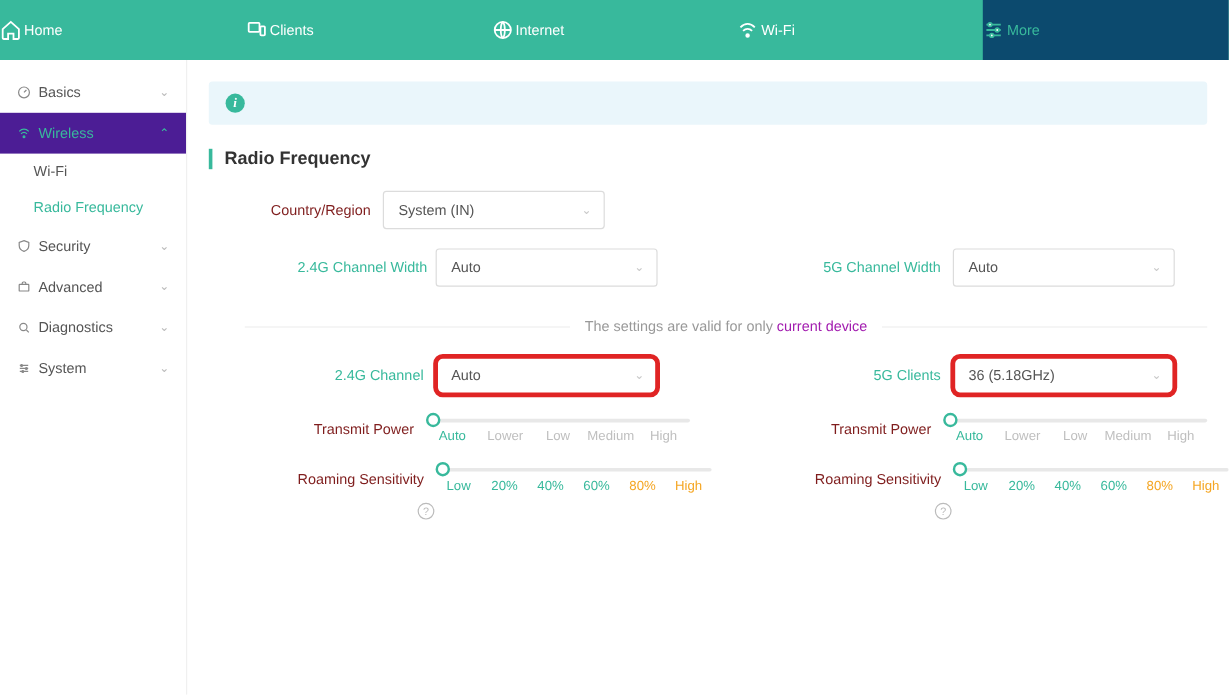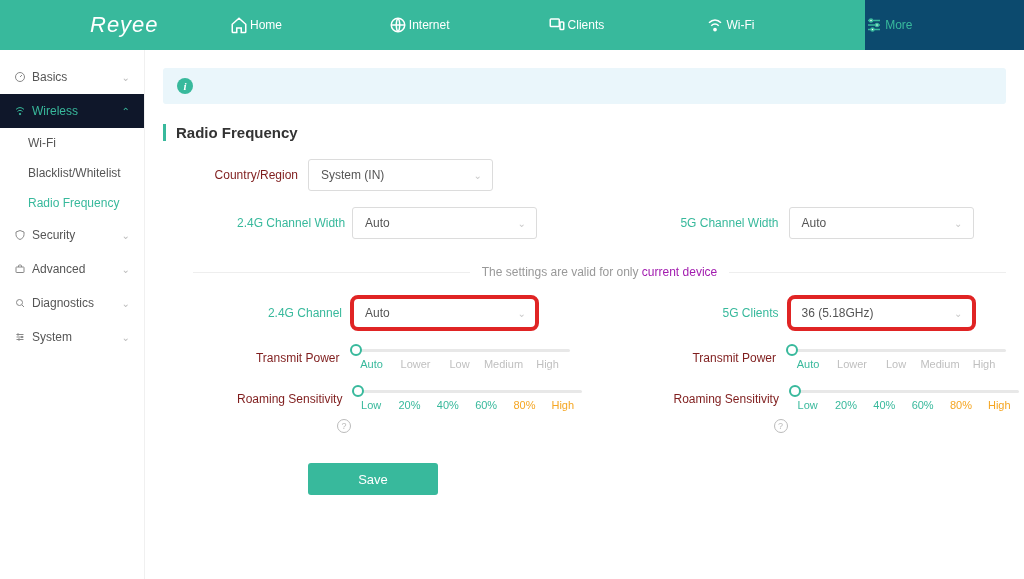--- a/index.html
+++ b/index.html
@@ -9,24 +9,24 @@
   .header { display: flex; height: 50px; background: #38b99c; color: #fff; }
   .brand { width: 230px; display: flex; align-items: center; padding-left: 90px; font-size: 22px; letter-spacing: 1px; font-style: italic; font-weight: 500; }
   .tabs { flex: 1; display: flex; }
   .tab { flex: 1; display: flex; flex-direction: row; align-items: center; justify-content: flex-start; gap: 2px; font-size: 12px; cursor: pointer; }
   .tab svg { width: 18px; height: 18px; }
   .tab.active { background: #0c4a6e; color: #38b99c; }
   .tab.active svg { stroke: #38b99c; fill: none; }
 
   
   .body { display: flex; height: calc(579px - 50px); }
-  .sidebar { width: 145px; border-right: 1px solid #f0f0f0; padding-top: 10px; background: #fff; }
+  .sidebar { width: 156px; border-right: 1px solid #f0f0f0; padding-top: 10px; background: #fff; }
   .side-item { display: flex; align-items: center; justify-content: space-between; padding: 10px 14px; color: #555; cursor: pointer; font-size: 12px; }
   .side-item .lbl { display: flex; align-items: center; gap: 6px; }
-  .side-item.expanded { color: #38b99c; background: #0f172a; }
+  .side-item.expanded { color: #38b99c; background: #4c1d95; }
   .side-sub { padding: 8px 14px 8px 28px; color: #555; font-size: 12px; cursor: pointer; }
   .side-sub.active { color: #38b99c; }
   .chev { font-size: 10px; color: #bbb; }
   .side-item.expanded .chev { color: #38b99c; }
 
   .main { flex: 1; padding: 18px 18px 0 18px; overflow: hidden; }
 
   .tip { background: #eaf6fb; border-radius: 3px; padding: 10px 14px; display: flex; align-items: center; gap: 10px; color: #555; font-size: 12px; }
   .tip .i { width: 16px; height: 16px; border-radius: 50%; background: #38b99c; color: #fff; display: flex; align-items: center; justify-content: center; font-style: italic; font-weight: bold; font-size: 11px; font-family: Georgia, serif; }
 
@@ -60,41 +60,40 @@
 
   .save-row { padding-left: 115px; margin-top: 30px; }
   .save-btn { width: 130px; height: 32px; background: #38b99c; color: #fff; border: none; border-radius: 3px; font-size: 13px; cursor: pointer; }
 
   .icon-sm { width: 12px; height: 12px; }
 </style>
 </head>
 <body>
 
 <div class="header">
-  <div class="brand">Reyee</div>
   <div class="tabs">
     <div class="tab">
       <svg viewBox="0 0 24 24" fill="none" stroke="#fff" stroke-width="2">
           <path d="M3 11l9-8 9 8v10a1 1 0 0 1-1 1h-5v-6h-6v6H4a1 1 0 0 1-1-1z"></path>
         </svg>
       <span>Home</span>
     </div>
     <div class="tab">
       <svg viewBox="0 0 24 24" fill="none" stroke="#fff" stroke-width="2">
+          <rect x="3" y="4" width="12" height="10" rx="1"></rect>
+          <rect x="16" y="8" width="5" height="10" rx="1"></rect>
+        </svg>
+      <span>Clients</span>
+    </div>
+    <div class="tab">
+      <svg viewBox="0 0 24 24" fill="none" stroke="#fff" stroke-width="2">
           <circle cx="12" cy="12" r="9"></circle>
           <path d="M3 12h18M12 3c3 3 3 15 0 18M12 3c-3 3-3 15 0 18"></path>
         </svg>
       <span>Internet</span>
-    </div>
-    <div class="tab">
-      <svg viewBox="0 0 24 24" fill="none" stroke="#fff" stroke-width="2">
-          <rect x="3" y="4" width="12" height="10" rx="1"></rect>
-          <rect x="16" y="8" width="5" height="10" rx="1"></rect>
-        </svg>
-      <span>Clients</span>
     </div>
     <div class="tab">
       <svg viewBox="0 0 24 24" fill="none" stroke="#fff" stroke-width="2">
           <path d="M4 9c5-5 11-5 16 0M7 13c3-3 7-3 10 0"></path>
           <circle cx="12" cy="18" r="1.5" fill="#fff"></circle>
         </svg>
       <span>Wi-Fi</span>
     </div>
     <div class="tab active">
       <svg viewBox="0 0 24 24" fill="none" stroke="#38b99c" stroke-width="2">
@@ -126,21 +125,20 @@
       <span class="lbl">
           <svg class="icon-sm" viewBox="0 0 24 24" fill="none" stroke="#38b99c" stroke-width="2">
             <path d="M4 9c5-5 11-5 16 0M7 13c3-3 7-3 10 0"></path>
             <circle cx="12" cy="18" r="1.5" fill="#38b99c"></circle>
           </svg>
           <span>Wireless</span>
         </span>
       <span class="chev">⌃</span>
     </div>
     <div class="side-sub">Wi-Fi</div>
-    <div class="side-sub">Blacklist/Whitelist</div>
     <div class="side-sub active">Radio Frequency</div>
 
     <div class="side-item">
       <span class="lbl">
           <svg class="icon-sm" viewBox="0 0 24 24" fill="none" stroke="#888" stroke-width="2">
             <path d="M12 3l8 3v5c0 5-3 8-8 10-5-2-8-5-8-10V6z"></path>
           </svg>
           <span>Security</span>
         </span>
       <span class="chev">⌄</span>
@@ -303,18 +301,15 @@
                 <span class="on">60%</span>
                 <span class="warn">80%</span>
                 <span class="warn">High</span>
               </div>
             </div>
           </div>
           <div class="help">?</div>
         </div>
       </div>
 
-      <div class="save-row">
-        <button class="save-btn">Save</button>
-      </div>
     </div>
   </div>
 </div>
 
 </body></html>

